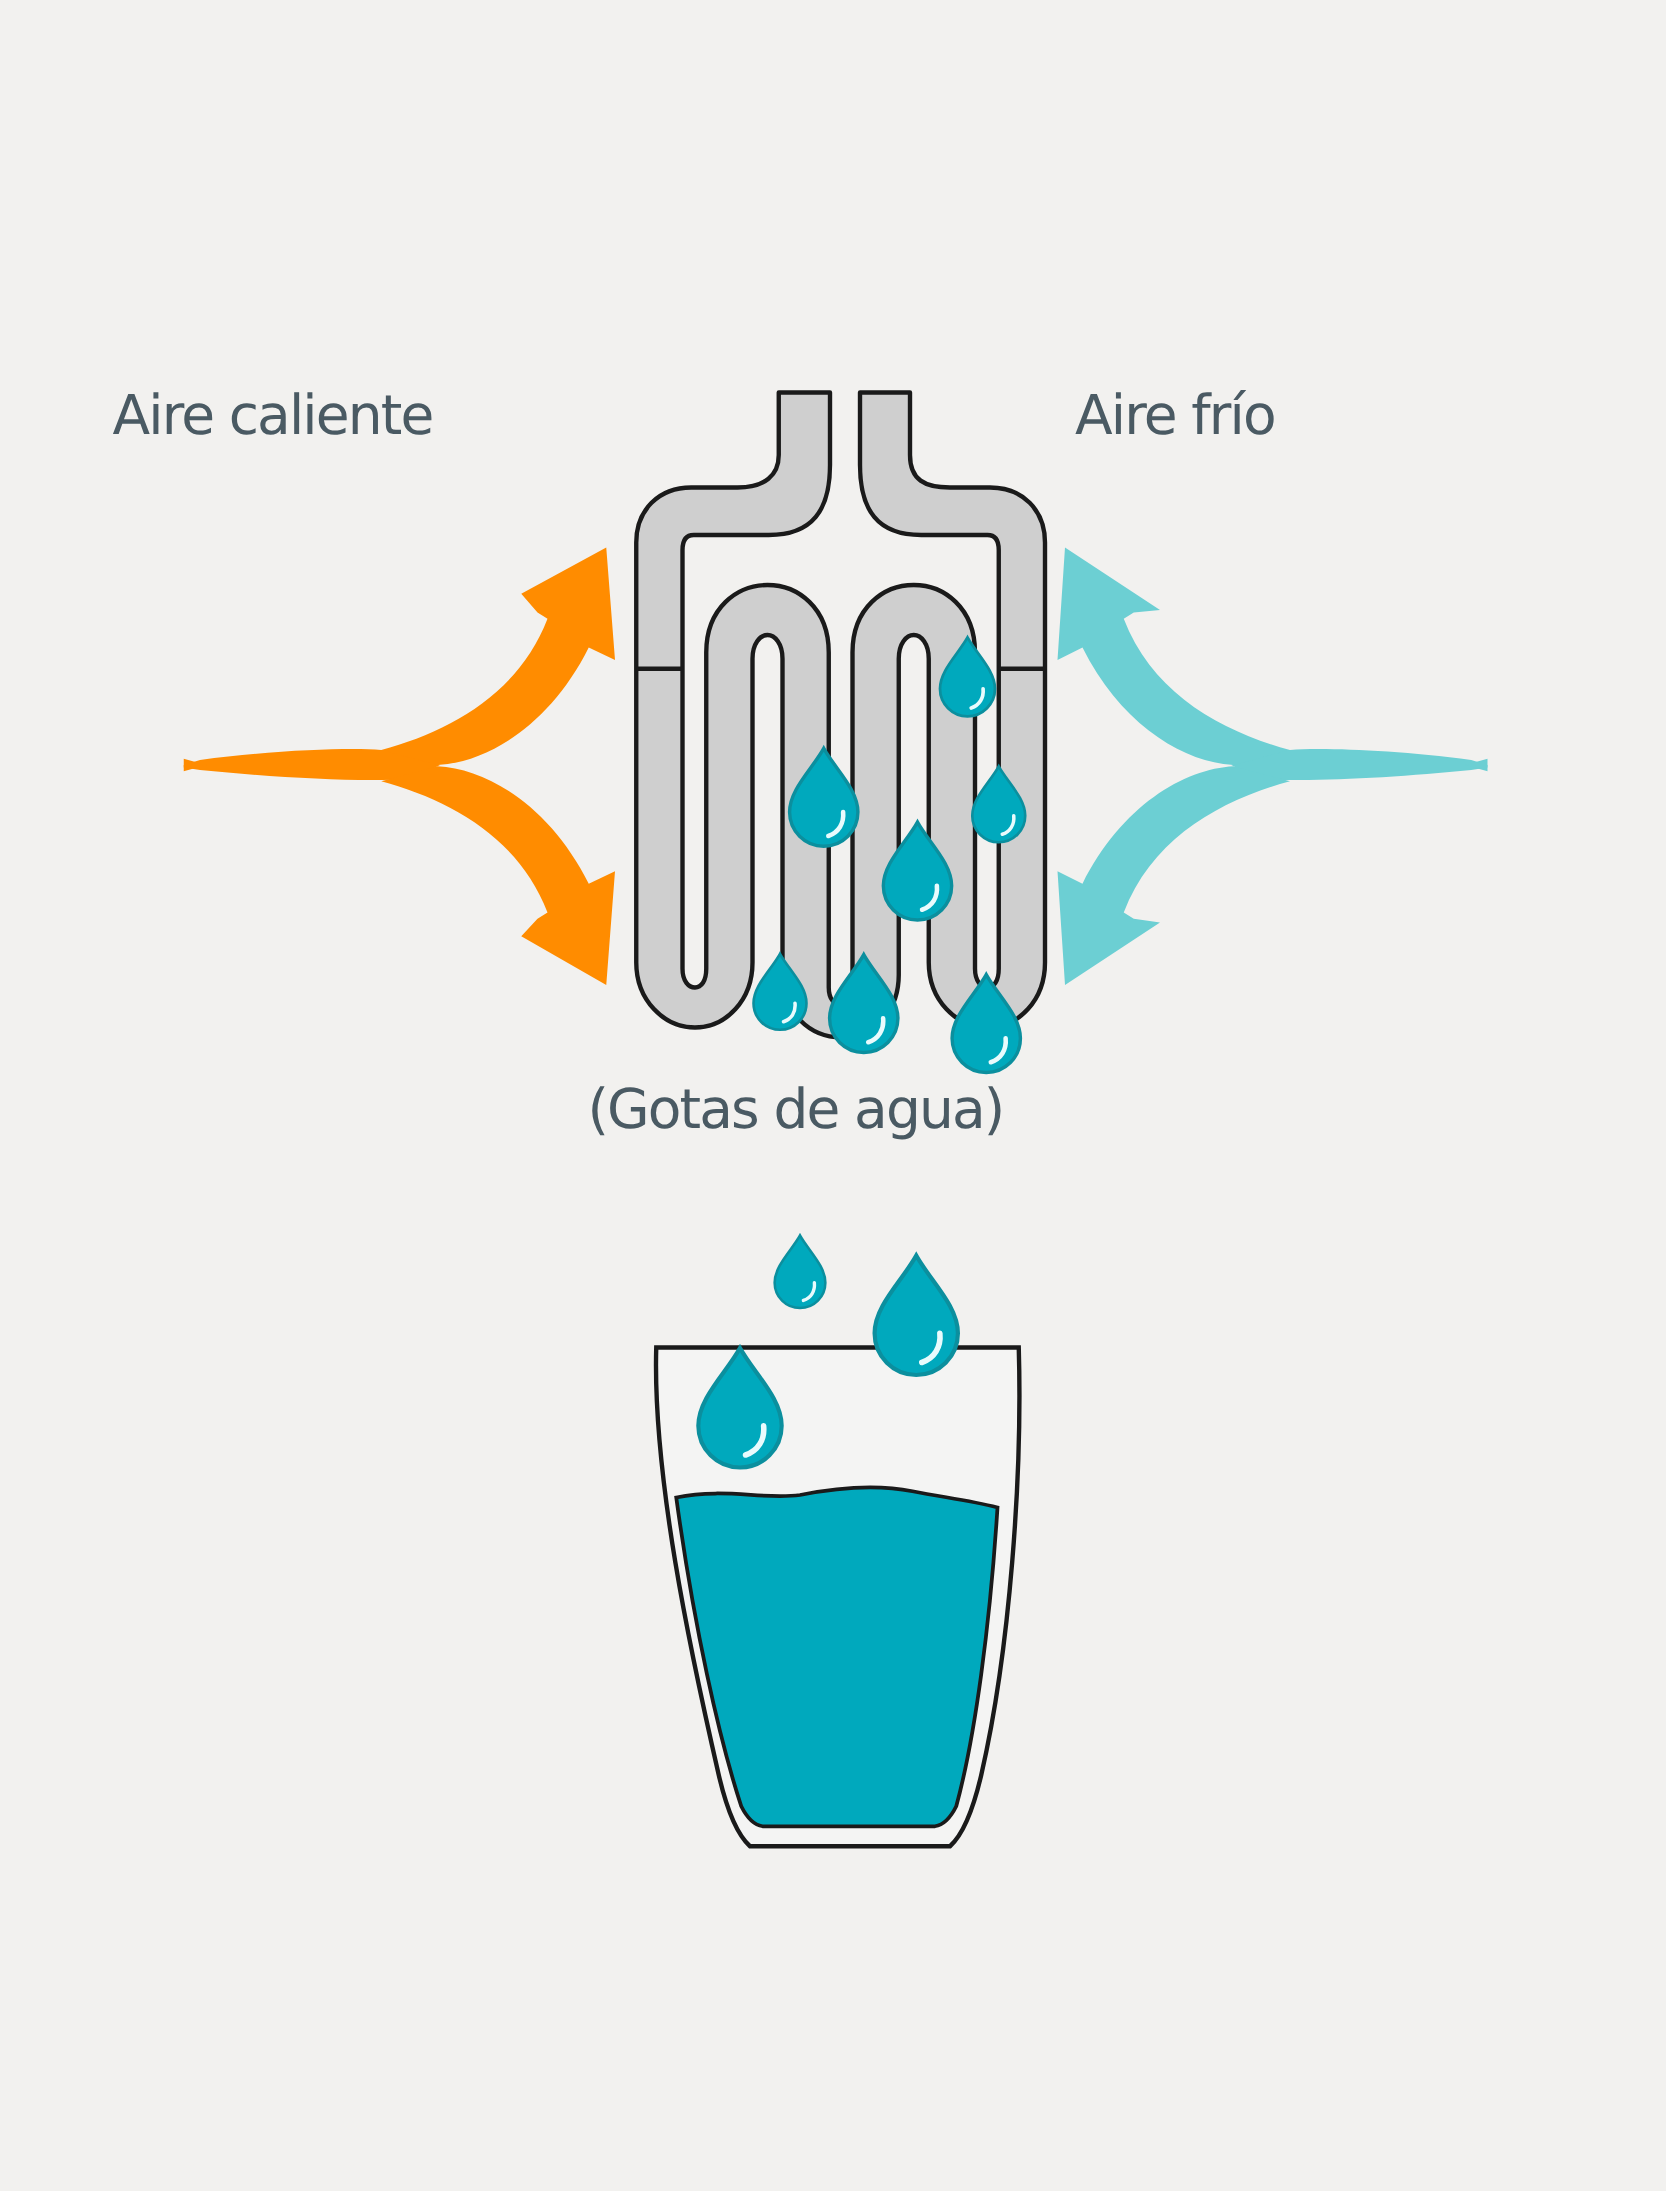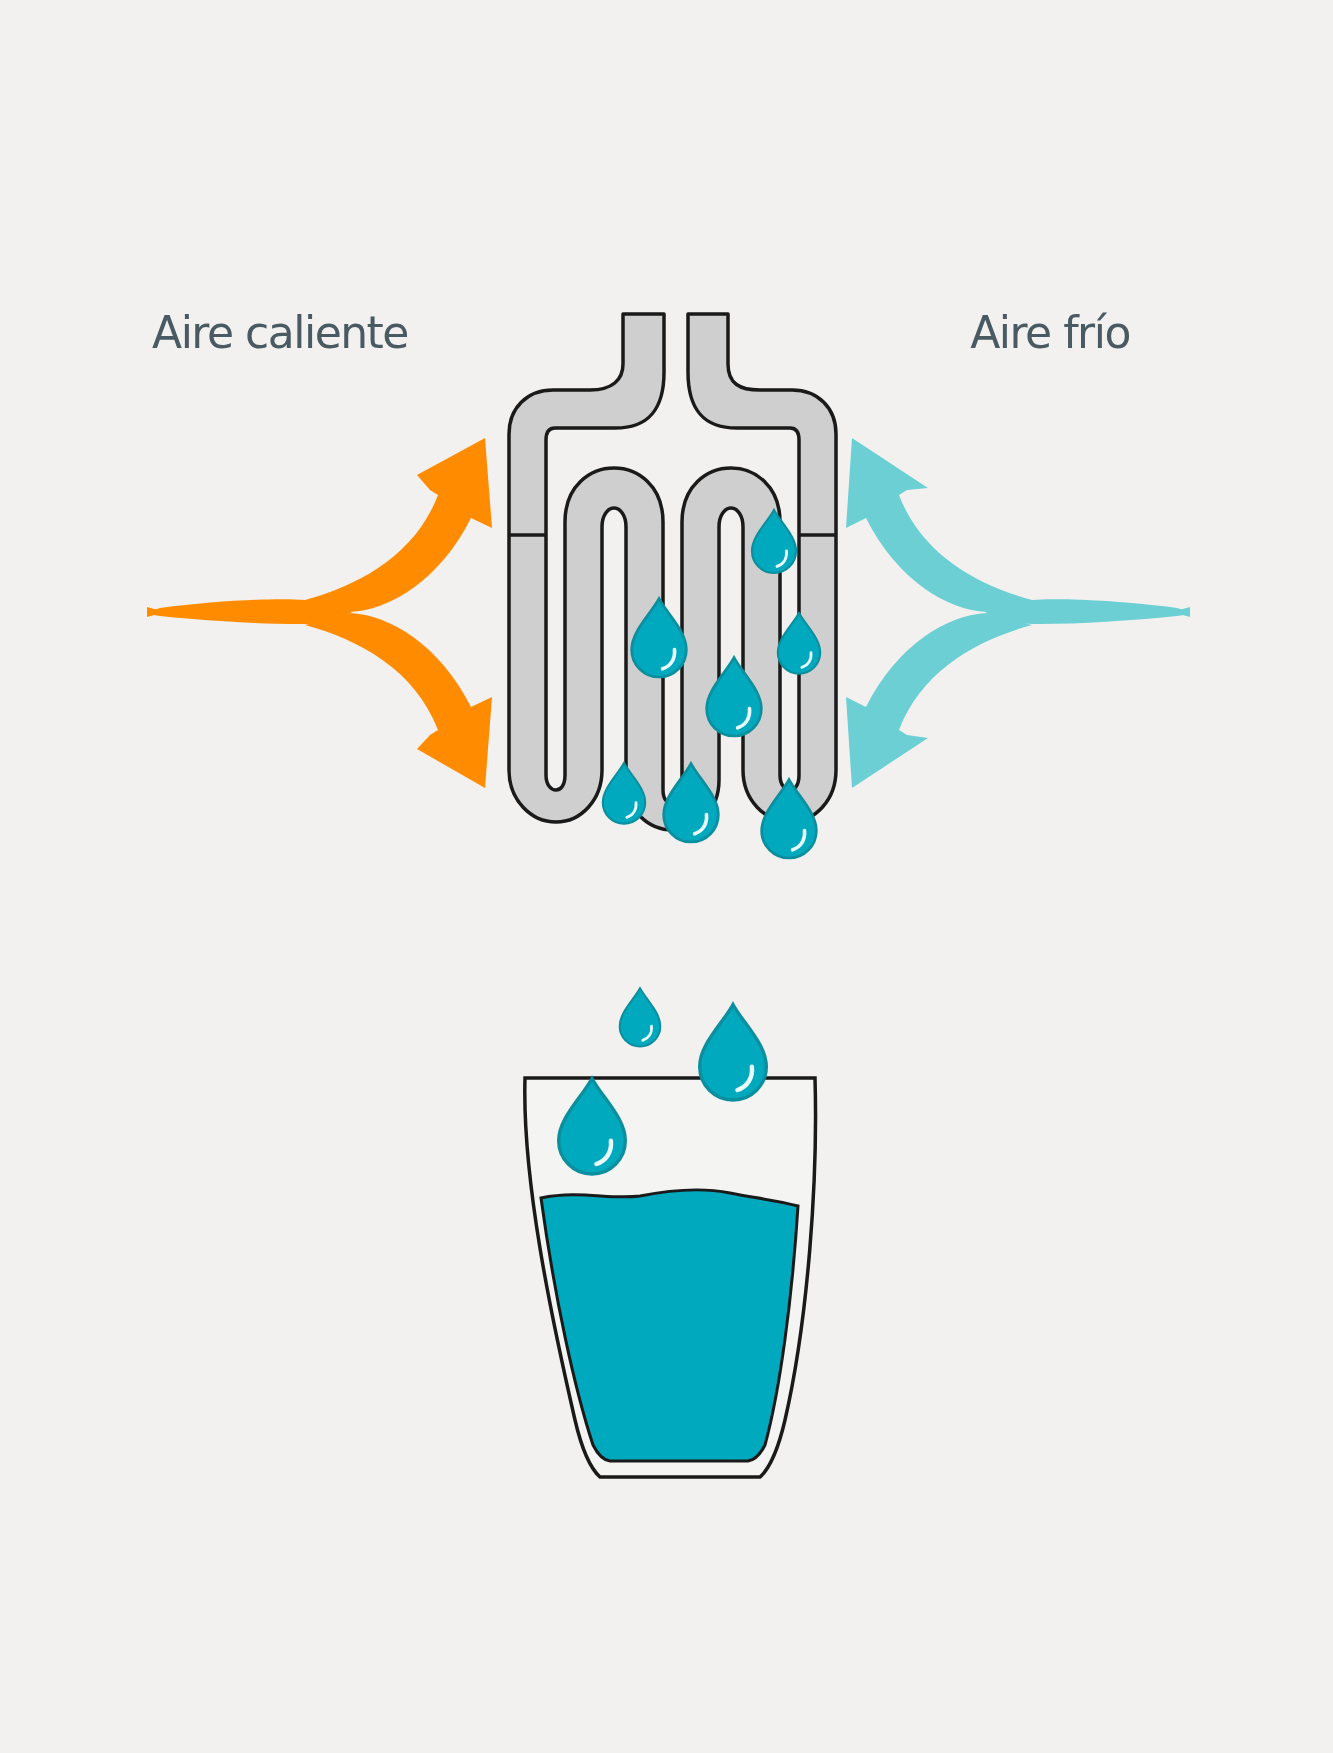--- a/index.html
+++ b/index.html
@@ -16,21 +16,21 @@
     }
     .canvas svg {
       position: absolute;
       left: 0;
       top: 0;
     }
     .label {
       position: absolute;
       font-family: "DejaVu Sans", sans-serif;
       color: #4a5a63;
-      text-align: center;
+      text-align: left;
       line-height: 62px;
       font-size: 44px;
       letter-spacing: -1.5px;
       white-space: nowrap;
     }
     .label span { display: block; }
     .label-hot { left: 90px; top: 302px; width: 380px; }
     .label-cold { left: 860px; top: 302px; width: 380px; }
     .label-cond { left: 470px; top: 857px; width: 400px; }
   </style>
@@ -126,15 +126,16 @@
 
   <div class="label label-hot">
     <span>Aire caliente</span>
   </div>
 
   <div class="label label-cold">
     <span>Aire frío</span>
   </div>
 
   <div class="label label-cond">
+    <span>(Gotas de agua)</span>
   </div>
 
 </div>
 
 </body></html>

